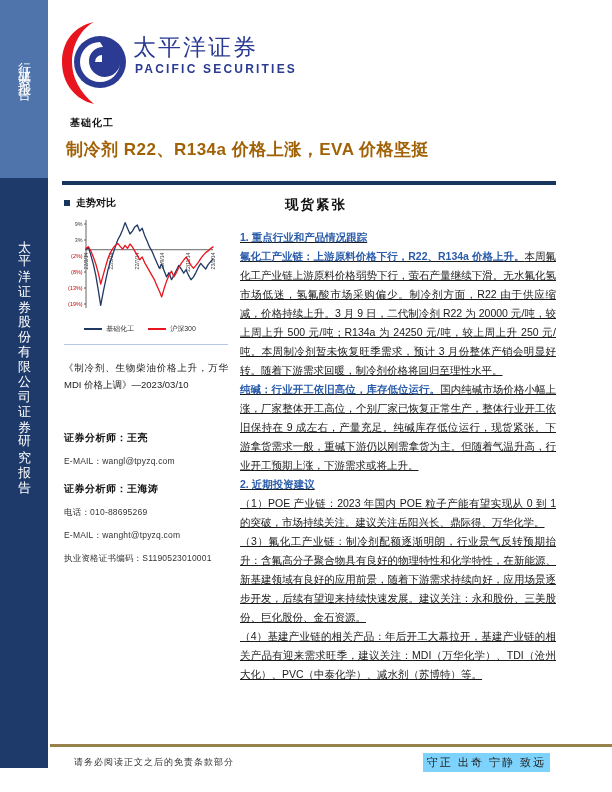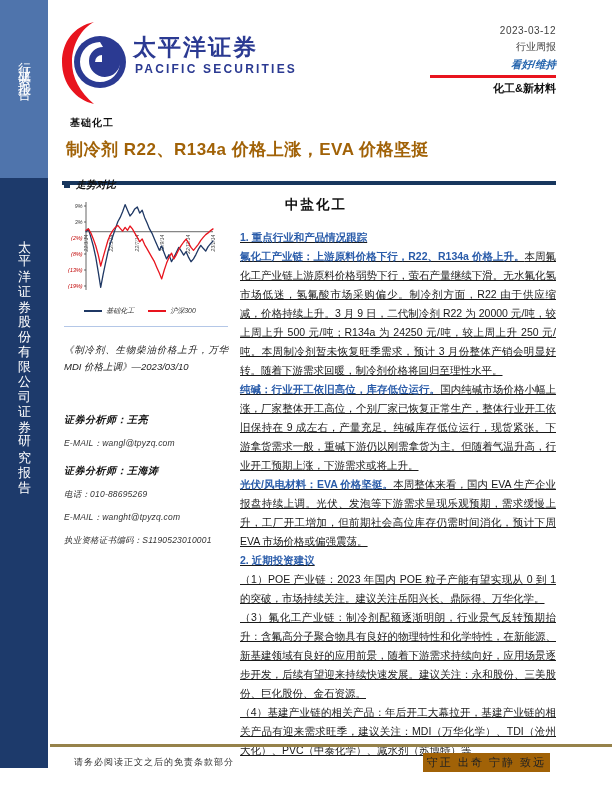--- a/index.html
+++ b/index.html
@@ -6,33 +6,33 @@
   .page{position:relative;width:612px;height:792px;background:#fff;overflow:hidden;
         font-family:"Liberation Sans","DejaVu Sans",sans-serif;color:#1a1a1a;}
   
   .side-top{position:absolute;left:0;top:0;width:48px;height:178px;background:#4f74ac;}
   .side-bottom{position:absolute;left:0;top:178px;width:48px;height:590px;background:#1d3a6b;}
   .vtext{writing-mode:vertical-rl;color:#fff;font-size:13px;position:absolute;left:50%;transform:translateX(-50%);}
   .side-top .vtext{top:52px;letter-spacing:5px;}
   .side-bottom .vtext{top:52px;letter-spacing:15px;}
   
   .logo-wrap{position:absolute;left:60px;top:20px;width:70px;height:86px;}
-  .brand-cn{position:absolute;left:133px;top:32px;font-size:23px;font-weight:bold;color:#2b3a92;letter-spacing:2px;}
+  .brand-cn{position:absolute;left:133px;top:32px;font-size:23px;font-weight:normal;color:#2b3a92;letter-spacing:2px;}
   .brand-en{position:absolute;left:135px;top:62px;font-size:12px;color:#2b3a92;letter-spacing:2.2px;font-weight:bold;}
   .meta{position:absolute;right:56px;top:25px;text-align:right;}
   .meta-date{font-size:10px;color:#404040;letter-spacing:.5px;}
   .meta-type{font-size:10px;color:#404040;margin-top:4px;}
   .meta-rating{font-size:10.5px;color:#2565ae;font-weight:bold;font-style:italic;margin-top:4px;}
   .meta-redline{width:126px;height:3px;background:#e8141e;margin:3px 0 3px auto;}
   .meta-industry{font-size:11px;font-weight:bold;color:#111;}
   .category{position:absolute;left:70px;top:116px;font-size:10px;font-weight:bold;color:#111;letter-spacing:1px;}
   .doc-title{position:absolute;left:66px;top:138px;width:480px;font-size:17px;font-weight:600;color:#a16207;letter-spacing:.5px;}
   .title-rule{position:absolute;left:62px;top:181px;width:494px;height:4px;background:#17365d;}
   
-  .leftcol{position:absolute;left:64px;top:178px;width:164px;font-style:italic;}
+  .leftcol{position:absolute;left:64px;top:196px;width:164px;}
   .trend-head{display:flex;align-items:center;gap:6px;}
   .sq{width:6px;height:6px;background:#17365d;display:inline-block;}
   .trend-label{font-size:10px;font-weight:bold;color:#111;}
   .chart-box{margin-top:6px;width:152px;}
   .legend{display:flex;justify-content:center;gap:14px;margin-top:2px;}
   .legend-item{display:flex;align-items:center;gap:4px;font-size:7px;color:#333;}
   .swatch{width:18px;height:2px;display:inline-block;}
   .col-divider{width:164px;height:1px;background:#b4c7e7;margin-top:10px;}
   .related{margin-top:14px;}
   .related-head{font-size:9.5px;font-weight:bold;color:#111;}
@@ -42,21 +42,21 @@
   .an-line{font-size:8.5px;color:#333;margin-top:11px;letter-spacing:.2px;}
   
   .rightcol{position:absolute;left:240px;top:196px;width:316px;}
   .summary-head{font-size:13.5px;font-weight:bold;color:#111;margin-left:45px;letter-spacing:2px;}
   .summary-body{margin-top:14px;}
   .para{font-size:10.5px;line-height:19px;text-align:justify;color:#1a1a1a;margin:0;text-decoration:underline;}
   .lead{color:#2a5caa;font-weight:bold;}
   
   .footer-line{position:absolute;left:50px;top:744px;width:562px;height:3px;background:#96824a;}
   .disclaimer{position:absolute;left:74px;top:756px;font-size:9px;color:#333;letter-spacing:1px;}
-  .motto{position:absolute;right:62px;top:753px;font-size:11px;color:#222;background:#a16207;padding:2px 4px;letter-spacing:2px;}
+  .motto{position:absolute;right:62px;top:753px;font-size:11px;color:#222;background:#7dd3fc;padding:2px 4px;letter-spacing:2px;}
 </style>
 </head>
 <body>
 
 <div class="page">
 
   <div class="side-top">
     <div class="vtext">行业研究报告</div>
   </div>
   <div class="side-bottom">
@@ -68,27 +68,20 @@
       <path d="M34,2 C14,6 2,22 2,42 C2,64 16,80 34,84 C20,72 12,58 12,42 C12,24 22,8 34,2 Z" fill="#e8141e"></path>
       <circle cx="40" cy="42" r="26" fill="#2b3a92"></circle>
       <path d="M40,22 a20,20 0 1 0 20,20 a15,15 0 0 1 -15,15 a16,16 0 0 1 -16,-16 a14,14 0 0 1 14,-14 Z" fill="#fff"></path>
       <circle cx="42" cy="42" r="7" fill="#2b3a92"></circle>
       <path d="M42,35 a7,7 0 0 0 -7,7 l7,0 Z" fill="#fff"></path>
     </svg>
   </div>
   <div class="brand-cn">太平洋证券</div>
   <div class="brand-en">PACIFIC SECURITIES</div>
 
-  <div class="meta">
-    <div class="meta-date">2023-03-12</div>
-    <div class="meta-type">行业周报</div>
-    <div class="meta-rating">看好/维持</div>
-    <div class="meta-redline"></div>
-    <div class="meta-industry">化工&amp;新材料</div>
-  </div>
 
   <div class="category">基础化工</div>
   <div class="doc-title">制冷剂 R22、R134a 价格上涨，EVA 价格坚挺</div>
   <div class="title-rule"></div>
 
   <div class="leftcol">
     <div class="trend-head">
       <span class="sq"></span>
       <span class="trend-label">走势对比</span>
     </div>
@@ -138,26 +131,25 @@
       <div class="an-role">证券分析师：王亮</div>
       <div class="an-line">E-MAIL：wangl@tpyzq.com</div>
       <div class="an-role">证券分析师：王海涛</div>
       <div class="an-line">电话：010-88695269</div>
       <div class="an-line">E-MAIL：wanght@tpyzq.com</div>
       <div class="an-line">执业资格证书编码：S1190523010001</div>
     </div>
   </div>
 
   <div class="rightcol">
-    <div class="summary-head">中盐化工</div>
+    <div class="summary-head">现货紧张</div>
     <div class="summary-body">
       <p class="para"><span class="lead">1. 重点行业和产品情况跟踪</span><span></span></p>
       <p class="para"><span class="lead">氟化工产业链：上游原料价格下行，R22、R134a 价格上升。</span><span>本周氟化工产业链上游原料价格弱势下行，萤石产量继续下滑。无水氟化氢市场低迷，氢氟酸市场采购偏少。制冷剂方面，R22 由于供应缩减，价格持续上升。3 月 9 日，二代制冷剂 R22 为 20000 元/吨，较上周上升 500 元/吨；R134a 为 24250 元/吨，较上周上升 250 元/吨。本周制冷剂暂未恢复旺季需求，预计 3 月份整体产销会明显好转。随着下游需求回暖，制冷剂价格将回归至理性水平。</span></p>
       <p class="para"><span class="lead">纯碱：行业开工依旧高位，库存低位运行。</span><span>国内纯碱市场价格小幅上涨，厂家整体开工高位，个别厂家已恢复正常生产，整体行业开工依旧保持在 9 成左右，产量充足。纯碱库存低位运行，现货紧张。下游拿货需求一般，重碱下游仍以刚需拿货为主。但随着气温升高，行业开工预期上涨，下游需求或将上升。</span></p>
-      <p class="para"><span class="lead">光伏/风电材料：EVA 价格坚挺。</span><span>本周整体来看，国内 EVA 生产企业报盘持续上调。光伏、发泡等下游需求呈现乐观预期，需求缓慢上升，工厂开工增加，但前期社会高位库存仍需时间消化，预计下周 EVA 市场价格或偏强震荡。</span></p>
       <p class="para"><span class="lead">2. 近期投资建议</span><span></span></p>
       <p class="para"><span class="lead"></span><span>（1）POE 产业链：2023 年国内 POE 粒子产能有望实现从 0 到 1 的突破，市场持续关注。建议关注岳阳兴长、鼎际得、万华化学。</span></p>
       <p class="para"><span class="lead"></span><span>（3）氟化工产业链：制冷剂配额逐渐明朗，行业景气反转预期抬升：含氟高分子聚合物具有良好的物理特性和化学特性，在新能源、新基建领域有良好的应用前景，随着下游需求持续向好，应用场景逐步开发，后续有望迎来持续快速发展。建议关注：永和股份、三美股份、巨化股份、金石资源。</span></p>
       <p class="para"><span class="lead"></span><span>（4）基建产业链的相关产品：年后开工大幕拉开，基建产业链的相关产品有迎来需求旺季，建议关注：MDI（万华化学）、TDI（沧州大化）、PVC（中泰化学）、减水剂（苏博特）等。</span></p>
 
     </div>
   </div>
 
   <div class="footer-line"></div>
   <div class="disclaimer">请务必阅读正文之后的免责条款部分</div>

